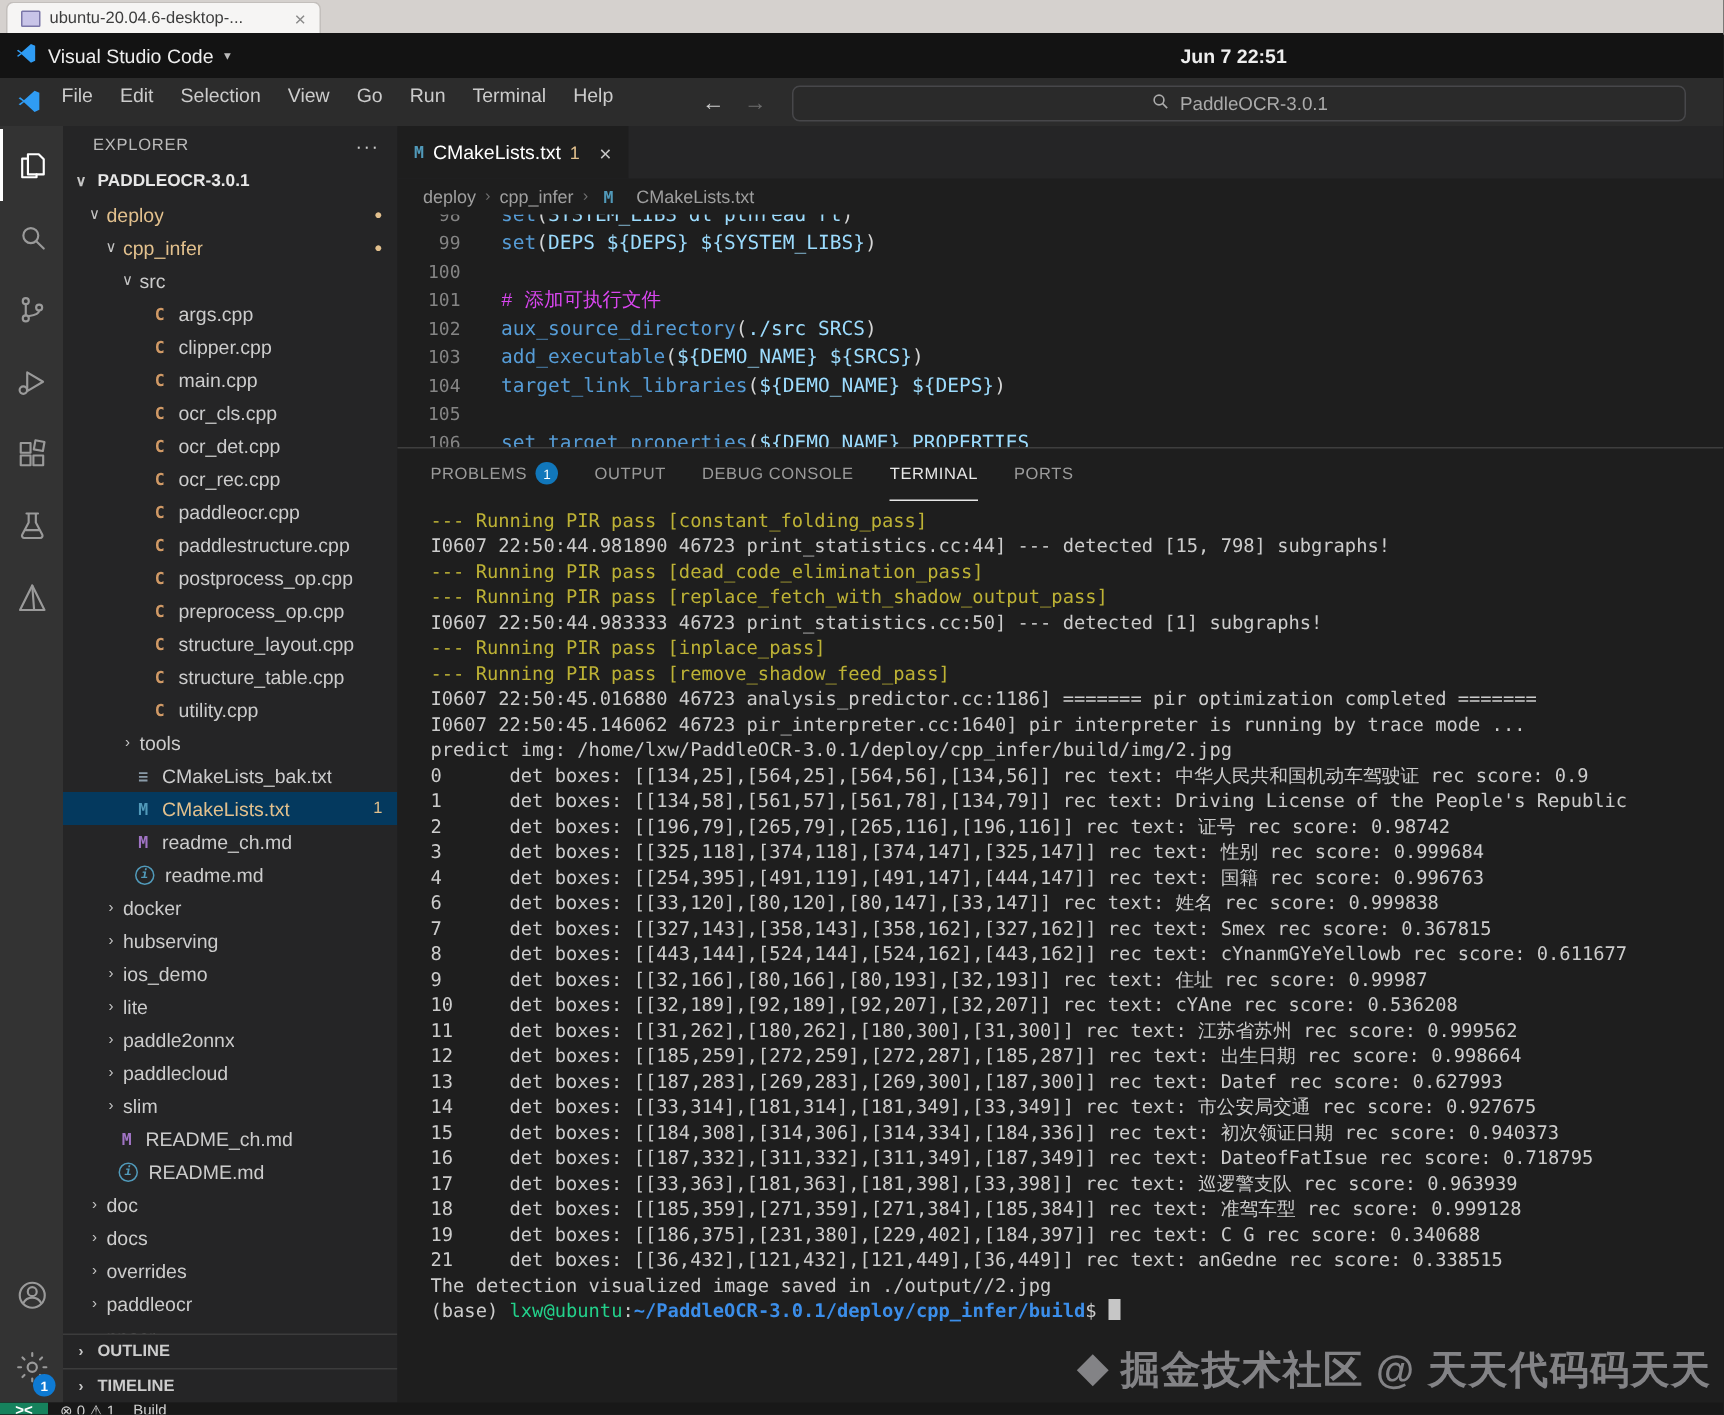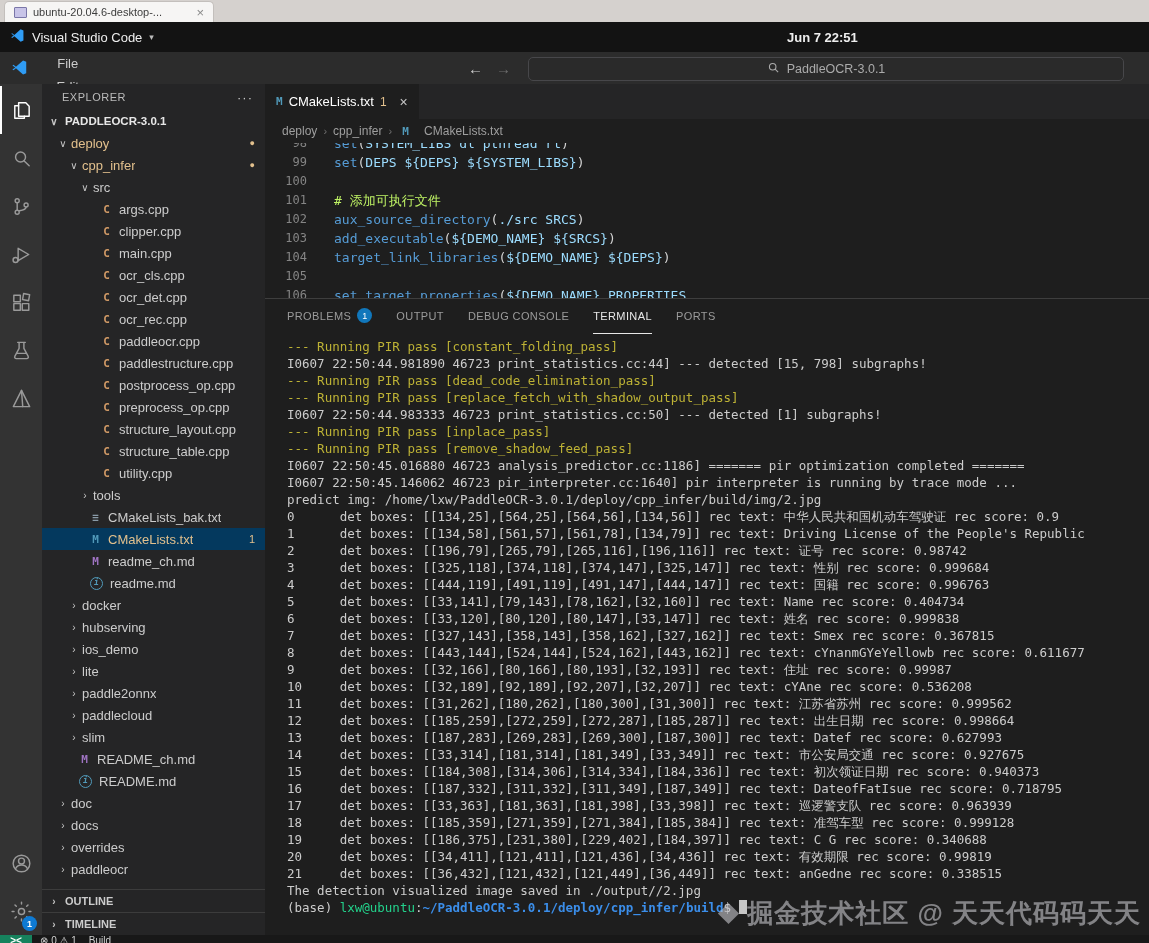--- a/index.html
+++ b/index.html
@@ -23,21 +23,21 @@
   #system-bar{position:absolute;top:22px;left:0;width:100%;height:30px;background:#131313;
               color:#eeeeee;font-size:13px;}
   .sys-left{position:absolute;left:10px;top:0;height:30px;display:flex;align-items:center;gap:7px;justify-content:center;}
   .sys-caret{font-size:9px;color:#bbbbbb;}
   .sys-clock{position:absolute;left:787px;top:0;height:30px;display:flex;align-items:center;font-weight:bold;}
 
   
   #titlebar{position:absolute;top:52px;left:0;width:100%;height:32px;background:#2c2c2c;
             border-bottom:1px solid #222;}
   .tb-logo{position:absolute;left:11px;top:7px;}
-  #menubar{position:absolute;left:32px;top:0;height:32px;display:flex;align-items:center;flex-direction:column;}
+  #menubar{position:absolute;left:32px;top:0;height:32px;display:flex;}
   .menu-item{color:#cccccc;font-size:13px;padding:4px 9px;border-radius:4px;cursor:pointer;}
   .nav-arrow{position:absolute;top:0;height:32px;display:flex;align-items:center;color:#cfcfcf;font-size:15px;}
   #nav-back{left:468px;}
   #nav-fwd{left:496px;color:#6e6e6e;}
   #command-center{position:absolute;left:528px;top:5px;width:594px;height:22px;background:#2a2a2a;
                   border:1px solid #47474a;border-radius:5px;display:flex;align-items:center;
                   justify-content:center;gap:7px;color:#ababab;font-size:12.5px;cursor:pointer;}
 
   
   #main{position:absolute;top:84px;left:0;right:0;bottom:8px;display:flex;}
@@ -84,21 +84,21 @@
   .tab-close{color:#c5c5c5;margin-left:7px;font-size:14px;}
   #breadcrumb{height:24px;display:flex;align-items:center;font-size:12px;color:#9f9f9f;
               padding-left:17px;gap:6px;flex:none;}
   .bc-sep{color:#6f6f6f;font-size:11px;}
   .bc-item{cursor:pointer;}
   #code{height:155px;overflow:hidden;flex:none;}
   #code-lines{margin-top:-9px;}
   .cline{display:flex;height:19px;line-height:19px;font-size:13px;white-space:pre;
          font-family:"DejaVu Sans Mono",monospace;}
   .cnum{width:42px;text-align:right;color:#858585;font-size:12px;flex:none;margin-right:27px;}
-  .c-cmd{color:#569cd6;} .c-arg{color:#9cdcfe;} .c-var{color:#9cdcfe;} .c-p{color:#d4d4d4;} .c-com{color:#bef264;}
+  .c-cmd{color:#569cd6;} .c-arg{color:#9cdcfe;} .c-var{color:#9cdcfe;} .c-p{color:#d4d4d4;} .c-com{color:#d946ef;font-family:Liberation Mono, monospace;}
 
   #panelbar{height:34px;display:flex;align-items:center;gap:24px;padding-left:22px;
             border-top:1px solid #3e3e3e;flex:none;}
   .ptab{font-size:11px;letter-spacing:.4px;color:#9b9b9b;height:100%;display:flex;align-items:center;
         gap:6px;cursor:pointer;border-bottom:1px solid transparent;}
   .ptab.active{color:#e7e7e7;border-bottom-color:#e7e7e7;}
   .ptab-badge{background:var(--badge);color:#fff;width:15px;height:15px;border-radius:50%;font-size:9px;
               display:flex;align-items:center;justify-content:center;}
 
   #terminal{flex:1;overflow:hidden;padding:5px 0 0 22px;font-family:"DejaVu Sans Mono",monospace;
@@ -459,37 +459,35 @@
         <div class="tline"><span>I0607 22:50:44.983333 46723 print_statistics.cc:50] --- detected [1] subgraphs!</span></div>
         <div class="tline"><span class="t-y">--- Running PIR pass [inplace_pass]</span></div>
         <div class="tline"><span class="t-y">--- Running PIR pass [remove_shadow_feed_pass]</span></div>
         <div class="tline"><span>I0607 22:50:45.016880 46723 analysis_predictor.cc:1186] ======= pir optimization completed =======</span></div>
         <div class="tline"><span>I0607 22:50:45.146062 46723 pir_interpreter.cc:1640] pir interpreter is running by trace mode ...</span></div>
         <div class="tline"><span>predict img: /home/lxw/PaddleOCR-3.0.1/deploy/cpp_infer/build/img/2.jpg</span></div>
         <div class="tline"><span>0      det boxes: [[134,25],[564,25],[564,56],[134,56]] rec text: 中华人民共和国机动车驾驶证 rec score: 0.9</span></div>
         <div class="tline"><span>1      det boxes: [[134,58],[561,57],[561,78],[134,79]] rec text: Driving License of the People's Republic</span></div>
         <div class="tline"><span>2      det boxes: [[196,79],[265,79],[265,116],[196,116]] rec text: 证号 rec score: 0.98742</span></div>
         <div class="tline"><span>3      det boxes: [[325,118],[374,118],[374,147],[325,147]] rec text: 性别 rec score: 0.999684</span></div>
-        <div class="tline"><span>4      det boxes: [[444,119],[491,119],[491,147],[444,147]] rec text: 国籍 rec score: 0.996763</span></div>
-        <div class="tline"><span>5      det boxes: [[33,141],[79,143],[78,162],[32,160]] rec text: Name rec score: 0.404734</span></div>
+        <div class="tline"><span>4      det boxes: [[254,395],[491,119],[491,147],[444,147]] rec text: 国籍 rec score: 0.996763</span></div>
         <div class="tline"><span>6      det boxes: [[33,120],[80,120],[80,147],[33,147]] rec text: 姓名 rec score: 0.999838</span></div>
         <div class="tline"><span>7      det boxes: [[327,143],[358,143],[358,162],[327,162]] rec text: Smex rec score: 0.367815</span></div>
         <div class="tline"><span>8      det boxes: [[443,144],[524,144],[524,162],[443,162]] rec text: cYnanmGYeYellowb rec score: 0.611677</span></div>
         <div class="tline"><span>9      det boxes: [[32,166],[80,166],[80,193],[32,193]] rec text: 住址 rec score: 0.99987</span></div>
         <div class="tline"><span>10     det boxes: [[32,189],[92,189],[92,207],[32,207]] rec text: cYAne rec score: 0.536208</span></div>
         <div class="tline"><span>11     det boxes: [[31,262],[180,262],[180,300],[31,300]] rec text: 江苏省苏州 rec score: 0.999562</span></div>
         <div class="tline"><span>12     det boxes: [[185,259],[272,259],[272,287],[185,287]] rec text: 出生日期 rec score: 0.998664</span></div>
         <div class="tline"><span>13     det boxes: [[187,283],[269,283],[269,300],[187,300]] rec text: Datef rec score: 0.627993</span></div>
         <div class="tline"><span>14     det boxes: [[33,314],[181,314],[181,349],[33,349]] rec text: 市公安局交通 rec score: 0.927675</span></div>
         <div class="tline"><span>15     det boxes: [[184,308],[314,306],[314,334],[184,336]] rec text: 初次领证日期 rec score: 0.940373</span></div>
         <div class="tline"><span>16     det boxes: [[187,332],[311,332],[311,349],[187,349]] rec text: DateofFatIsue rec score: 0.718795</span></div>
         <div class="tline"><span>17     det boxes: [[33,363],[181,363],[181,398],[33,398]] rec text: 巡逻警支队 rec score: 0.963939</span></div>
         <div class="tline"><span>18     det boxes: [[185,359],[271,359],[271,384],[185,384]] rec text: 准驾车型 rec score: 0.999128</span></div>
         <div class="tline"><span>19     det boxes: [[186,375],[231,380],[229,402],[184,397]] rec text: C G rec score: 0.340688</span></div>
-        <div class="tline"><span>20     det boxes: [[34,411],[121,411],[121,436],[34,436]] rec text: 有效期限 rec score: 0.99819</span></div>
         <div class="tline"><span>21     det boxes: [[36,432],[121,432],[121,449],[36,449]] rec text: anGedne rec score: 0.338515</span></div>
         <div class="tline"><span>The detection visualized image saved in ./output//2.jpg</span></div>
         <div class="tline"><span>(base) </span><span class="t-g">lxw@ubuntu</span><span>:</span><span class="t-b">~/PaddleOCR-3.0.1/deploy/cpp_infer/build</span><span>$ </span><span class="cursor"></span></div>
       </div>
   </div>
 
 </div>
 
 <div id="statusbar">
   <div class="remote">&gt;&lt;</div>

